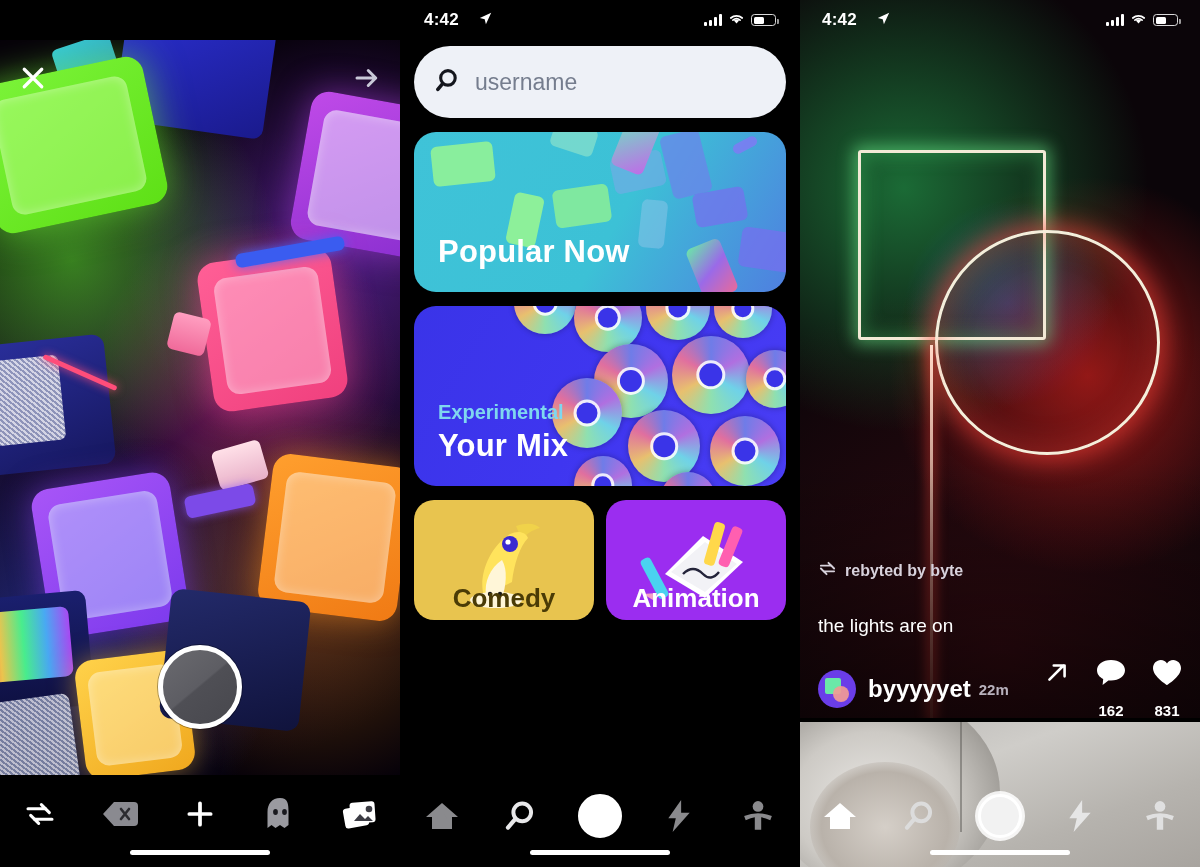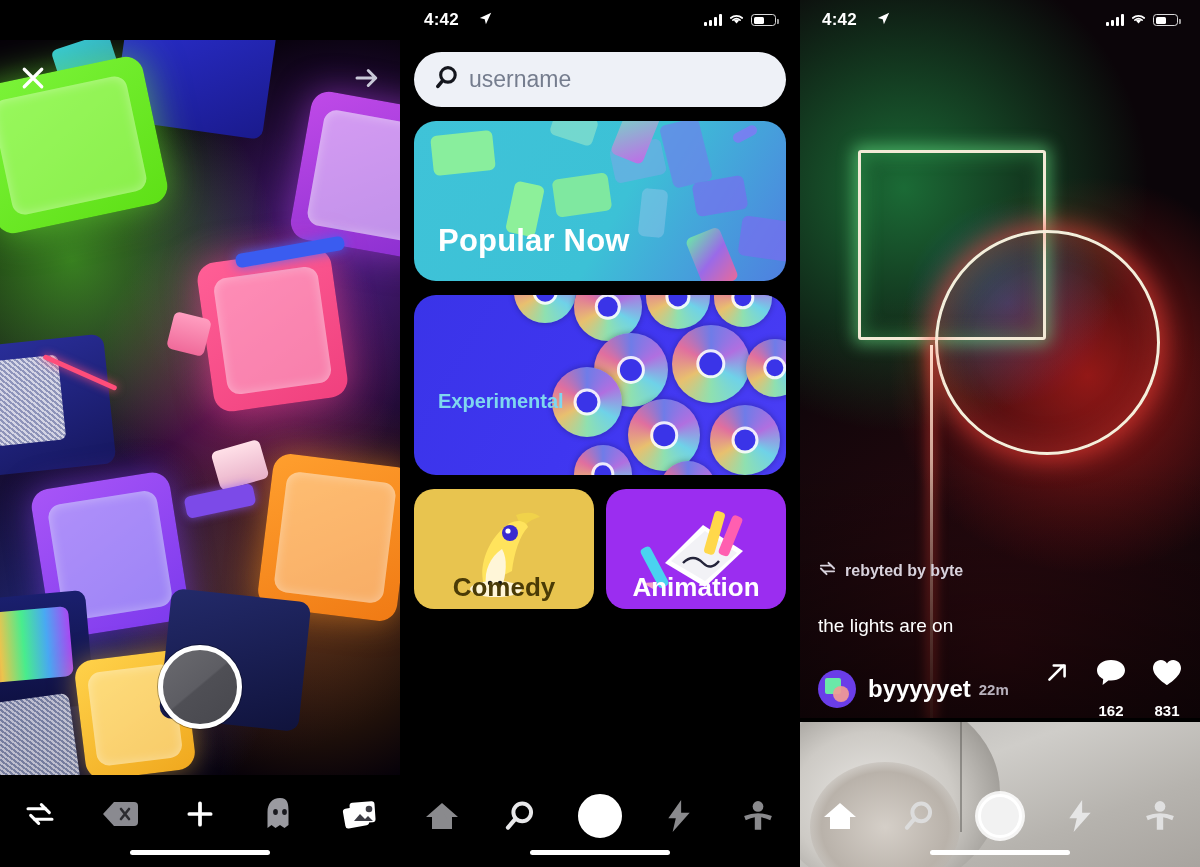--- a/index.html
+++ b/index.html
@@ -50,22 +50,22 @@
   .rec-btn { position:absolute; left:50%; bottom:138px; transform:translateX(-50%);
      width:84px; height:84px; border-radius:50%; border:5px solid #fff; z-index:30;
      background:linear-gradient(140deg,#6a6a6f 0%,#5d5d63 48%,#4f4f55 50%,#47474d 100%);
      box-shadow:0 0 0 1px rgba(0,0,0,.35); }
   .cam-bar { position:absolute; bottom:0; left:0; width:100%; height:92px; background:#000; z-index:35;
      display:flex; align-items:flex-start; padding-top:18px; }
   .cam-bar .slot { flex:1; display:flex; align-items:center; justify-content:center; height:42px; }
 
   
   .mid-scroll { position:absolute; top:40px; left:0; right:0; bottom:92px; padding:0 12px; overflow:hidden; }
-  .searchbar { height:55px; margin-top:12px; border-radius:36px; background:#eef1f7;
-     display:flex; align-items:center; padding:0 22px; gap:6px; }
+  .searchbar { height:72px; margin-top:6px; border-radius:36px; background:#eef1f7;
+     display:flex; align-items:center; padding:0 22px; gap:12px; }
   .searchbar input { border:0; outline:0; background:transparent; font-size:23px; color:#2b2f3a;
      font-family:"Liberation Sans", sans-serif; width:100%; }
   .searchbar input::placeholder { color:#757d8e; }
 
   .card { position:relative; border-radius:22px; overflow:hidden; margin-top:14px; }
   .card .label { position:absolute; left:24px; bottom:22px; color:#fff; font-weight:700; font-size:31px;
      letter-spacing:.2px; z-index:3; }
   .card .eyebrow { position:absolute; left:24px; bottom:62px; color:#7fd7ef; font-weight:700; font-size:20px; z-index:3; }
 
   
@@ -301,20 +301,21 @@
         <div class="disc" style="left:300px;top:-26px;width:58px;height:58px;"></div>
         <div class="disc" style="left:180px;top:38px;width:74px;height:74px;"></div>
         <div class="disc" style="left:258px;top:30px;width:78px;height:78px;"></div>
         <div class="disc" style="left:332px;top:44px;width:58px;height:58px;"></div>
         <div class="disc" style="left:138px;top:72px;width:70px;height:70px;"></div>
         <div class="disc" style="left:214px;top:104px;width:72px;height:72px;"></div>
         <div class="disc" style="left:296px;top:110px;width:70px;height:70px;"></div>
         <div class="disc" style="left:160px;top:150px;width:58px;height:58px;"></div>
         <div class="disc" style="left:246px;top:166px;width:56px;height:56px;"></div>
         <div class="eyebrow">Experimental</div>
+        <div class="label">Your Mix</div>
       </div>
 
 
       <div class="grid2">
         <div class="tile-card c-comedy">
           <svg width="120" height="96" viewBox="0 0 120 96">
             <path d="M72 14 C84 10 92 12 96 16 C88 18 82 22 78 28 Z" fill="#f0d24a"></path>
             <path d="M40 84 C34 66 44 36 66 22 C74 18 82 20 84 26 C76 34 70 52 68 70 Z" fill="#ffe35c"></path>
             <path d="M42 84 C40 70 46 56 58 48 C64 58 62 74 58 86 Z" fill="#fff6d8"></path>
             <ellipse cx="52" cy="88" rx="26" ry="8" fill="#fff6d8"></ellipse>

